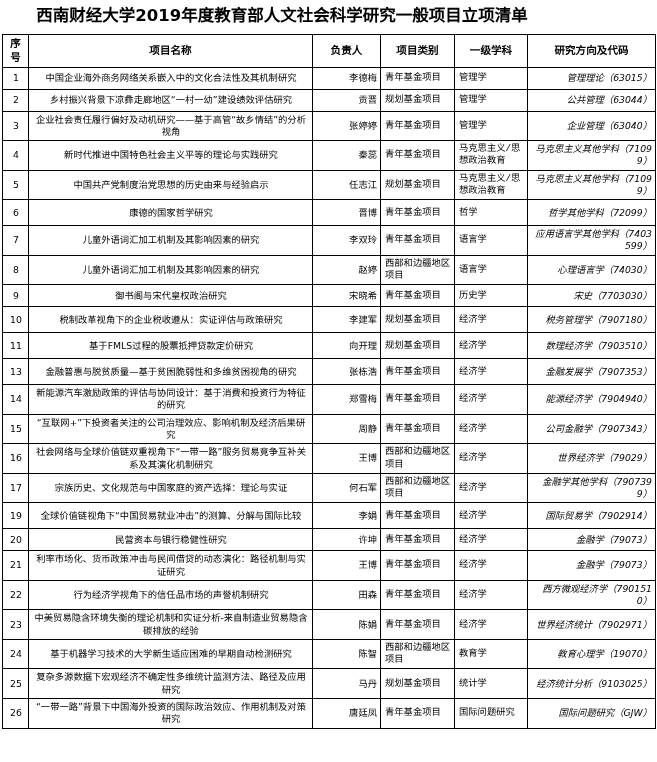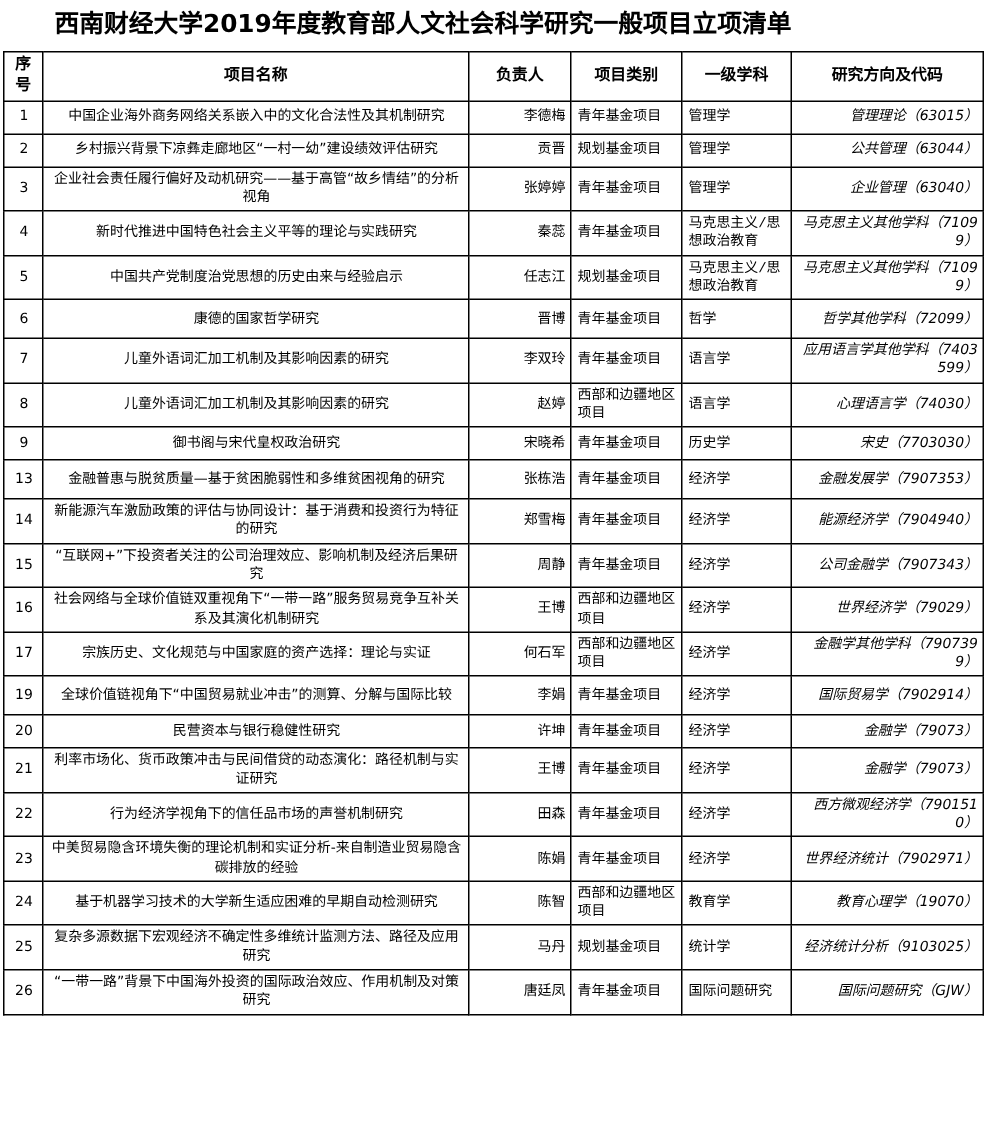--- a/index.html
+++ b/index.html
@@ -165,20 +165,36 @@
         </tr>
         <tr class="rowh-1">
           <td class="idx">9</td>
           <td class="name">御书阁与宋代皇权政治研究</td>
           <td class="pers">宋晓希</td>
           <td class="type">青年基金项目</td>
           <td class="disc">历史学</td>
           <td class="dir">宋史（7703030）</td>
         </tr>
         <tr class="rowh-2">
+          <td class="idx">10</td>
+          <td class="name">税制改革视角下的企业税收遵从：实证评估与政策研究</td>
+          <td class="pers">李建军</td>
+          <td class="type">规划基金项目</td>
+          <td class="disc">经济学</td>
+          <td class="dir">税务管理学（7907180）</td>
+        </tr>
+        <tr class="rowh-2">
+          <td class="idx">11</td>
+          <td class="name">基于FMLS过程的股票抵押贷款定价研究</td>
+          <td class="pers">向开理</td>
+          <td class="type">规划基金项目</td>
+          <td class="disc">经济学</td>
+          <td class="dir">数理经济学（7903510）</td>
+        </tr>
+        <tr class="rowh-2">
           <td class="idx">13</td>
           <td class="name">金融普惠与脱贫质量—基于贫困脆弱性和多维贫困视角的研究</td>
           <td class="pers">张栋浩</td>
           <td class="type">青年基金项目</td>
           <td class="disc">经济学</td>
           <td class="dir">金融发展学（7907353）</td>
         </tr>
         <tr class="rowh-2">
           <td class="idx">14</td>
           <td class="name">新能源汽车激励政策的评估与协同设计：基于消费和投资行为特征的研究</td>

